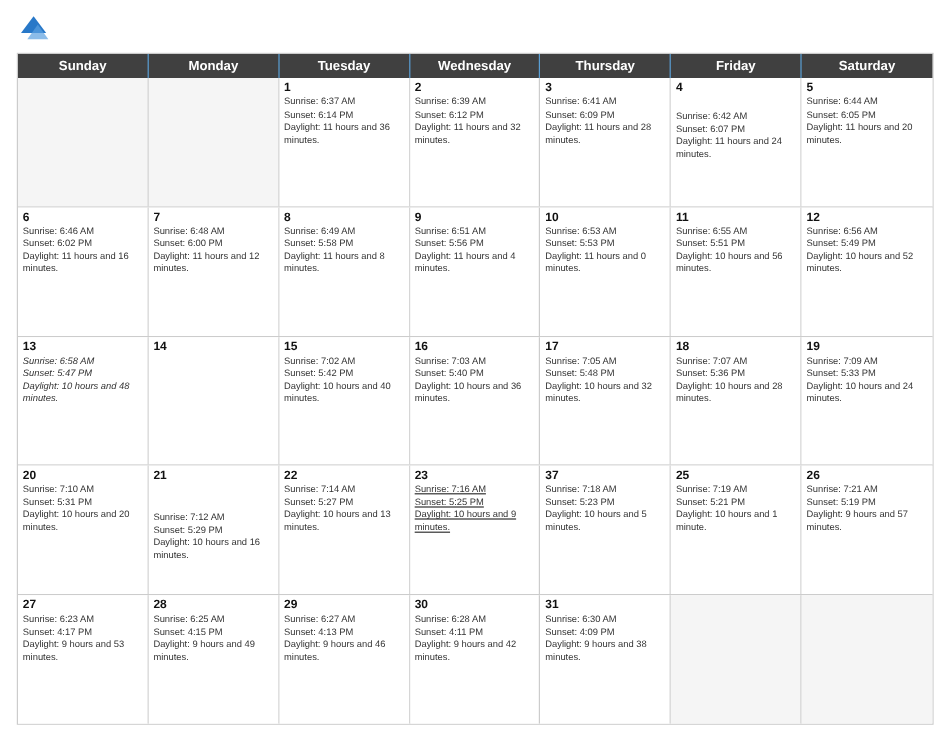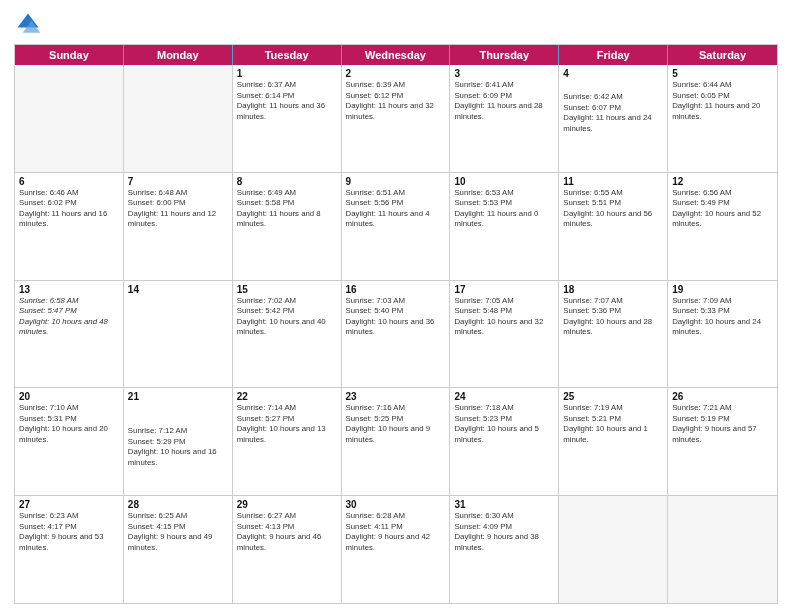--- a/index.html
+++ b/index.html
@@ -54,21 +54,21 @@
     }
     .calendar {
       flex: 1;
       display: flex;
       flex-direction: column;
       border: 1px solid #ccc;
     }
     .cal-header {
       display: grid;
       grid-template-columns: repeat(7, 1fr);
-      background: #be185d;
+      background: #404040;
     }
     .cal-header-cell {
       color: #fff;
       font-size: 11px;
       font-weight: bold;
       text-align: center;
       padding: 4px 2px;
       border-right: 1px solid #5a9fd4;
     }
     .cal-header-cell:last-child { border-right: none; }
@@ -273,26 +273,26 @@
 Daylight: 10 hours and 16 minutes.</div>
           </div>
           <div class="cal-cell">
             <span class="day-num">22</span>
             <div class="cell-text" style="white-space: pre-line;">Sunrise: 7:14 AM
 Sunset: 5:27 PM
 Daylight: 10 hours and 13 minutes.</div>
           </div>
           <div class="cal-cell">
             <span class="day-num">23</span>
-            <div class="cell-text" style="white-space: pre-line;">Sunrise: 7:16 AM
+            <div class="cell-text" style="white-space: pre-line; text-decoration: underline;">Sunrise: 7:16 AM
 Sunset: 5:25 PM
 Daylight: 10 hours and 9 minutes.</div>
           </div>
           <div class="cal-cell">
-            <span class="day-num">24</span>
+            <span class="day-num">37</span>
             <div class="cell-text" style="white-space: pre-line;">Sunrise: 7:18 AM
 Sunset: 5:23 PM
 Daylight: 10 hours and 5 minutes.</div>
           </div>
           <div class="cal-cell">
             <span class="day-num">25</span>
             <div class="cell-text" style="white-space: pre-line;">Sunrise: 7:19 AM
 Sunset: 5:21 PM
 Daylight: 10 hours and 1 minute.</div>
           </div>

